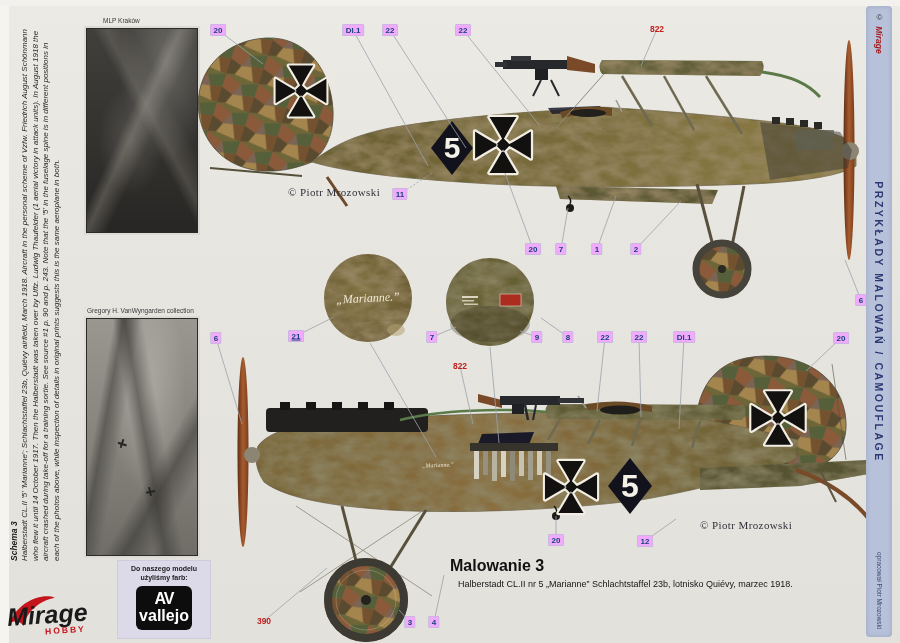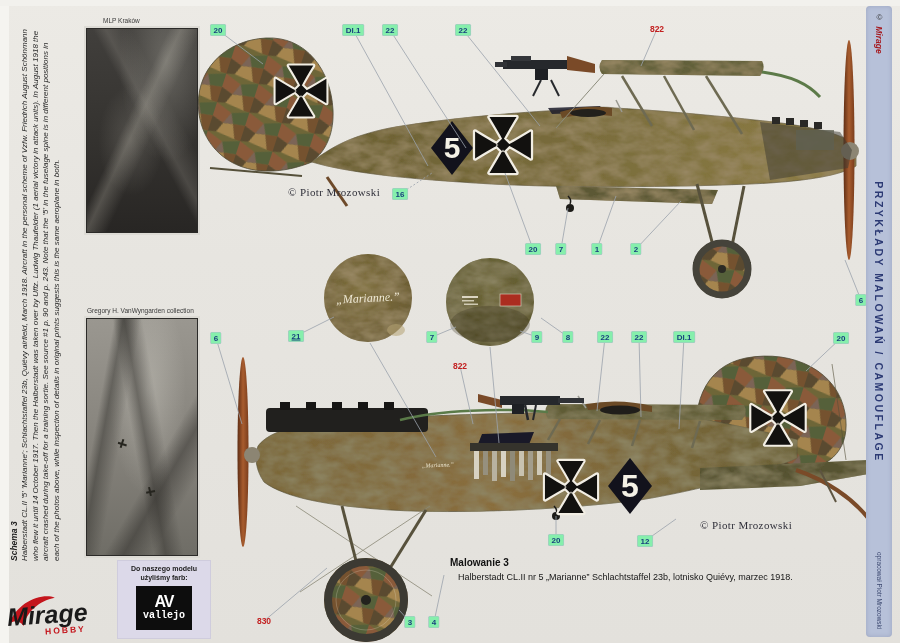--- a/index.html
+++ b/index.html
@@ -38,36 +38,36 @@
 
   .credit{position:absolute;font-family:"Liberation Serif",serif;font-size:11px;
           color:#30303a;letter-spacing:.4px;}
   .credit-top{left:288px;top:186px;}
   .credit-bottom{left:700px;top:519px;}
 
   #leader-svg{position:absolute;left:0;top:0;pointer-events:none;}
   .leader{stroke:#9aa2ac;stroke-width:0.8;}
   .leader.dash{stroke-dasharray:2 2;}
   #callout-layer{position:absolute;left:0;top:0;width:900px;height:643px;pointer-events:none;}
-  .callout{position:absolute;transform:translate(-50%,-50%);background:#86efac;color:#17407d;
+  .callout{position:absolute;transform:translate(-50%,-50%);background:#f0abfc;color:#17407d;
      font-size:8px;font-weight:bold;line-height:1;padding:1.5px 3px;border-radius:1px;
      box-shadow:0 0 0 .5px #aebcca;white-space:nowrap;}
   .callout.red{background:transparent;box-shadow:none;color:#c32020;font-size:8.5px;}
 
   .desc{position:absolute;left:450px;top:557px;width:416px;}
-  .desc h3{margin:0 0 3px 0;font-size:10px;font-weight:bold;color:#111;}
+  .desc h3{margin:0 0 3px 0;font-size:16px;font-weight:bold;color:#111;}
   .desc p{margin:0;font-size:9px;line-height:1.36;text-align:justify;color:#161616;padding-left:8px;}
 
   .paints{position:absolute;left:118px;top:561px;width:92px;height:77px;background:#dcd9e9;
      display:flex;flex-direction:column;align-items:center;box-shadow:0 0 0 1px #cfccdd;}
   .paints .ph{font-size:7px;font-weight:bold;color:#222;text-align:center;margin:4px 4px 3px;line-height:1.25;}
   .av-box{width:56px;height:44px;background:#0d0d0d;display:flex;flex-direction:column;
-     align-items:center;justify-content:center;}
+     align-items:center;justify-content:center;border-radius:6px;}
   .av-mark{color:#fff;font-weight:bold;font-size:16px;letter-spacing:-1px;line-height:1;}
-  .av-name{color:#fff;font-family:Liberation Mono, monospace;font-weight:bold;font-size:10px;line-height:1.1;}
+  .av-name{color:#fff;font-family:Liberation Sans, sans-serif;font-weight:bold;font-size:16px;line-height:1.1;}
 
   .publisher{position:absolute;left:2px;top:586px;transform:rotate(-4deg);}
 
   .sidebar{position:absolute;left:866px;top:6px;width:26px;height:631px;background:#b7c1d9;
      border-radius:4px;box-shadow:inset 0 0 4px rgba(70,80,120,.25);}
   .sidebar .sb-top{position:absolute;top:7px;left:50%;transform:translateX(-50%);
      writing-mode:vertical-rl;text-align:center;font-size:8px;color:#222;}
   .sb-top .mini-logo{font-style:italic;font-weight:bold;color:#a5171c;font-size:8.5px;}
   .sb-top .cp{color:#333;margin-bottom:2px;}
   .sidebar-title{position:absolute;top:50%;left:50%;transform:translate(-50%,-50%);
@@ -336,34 +336,34 @@
     <div class="callout" style="left: 218px; top: 30px;">20</div>
     <div class="callout" style="left: 353px; top: 30px;">Dl.1</div>
     <div class="callout" style="left: 390px; top: 30px;">22</div>
     <div class="callout" style="left: 463px; top: 30px;">22</div>
     <div class="callout red" style="left: 657px; top: 29px;">822</div>
     <div class="callout" style="left: 861px; top: 300px;">6</div>
     <div class="callout" style="left: 533px; top: 249px;">20</div>
     <div class="callout" style="left: 561px; top: 249px;">7</div>
     <div class="callout" style="left: 597px; top: 249px;">1</div>
     <div class="callout" style="left: 636px; top: 249px;">2</div>
-    <div class="callout" style="left: 400px; top: 194px;">16</div>
+    <div class="callout" style="left: 400px; top: 194px;">11</div>
     <div class="callout" style="left: 216px; top: 338px;">6</div>
     <div class="callout" style="left: 296px; top: 336px; text-decoration: underline;">21</div>
     <div class="callout" style="left: 432px; top: 337px;">7</div>
     <div class="callout" style="left: 537px; top: 337px;">9</div>
     <div class="callout" style="left: 568px; top: 337px;">8</div>
     <div class="callout" style="left: 605px; top: 337px;">22</div>
     <div class="callout" style="left: 639px; top: 337px;">22</div>
     <div class="callout" style="left: 684px; top: 337px;">Dl.1</div>
     <div class="callout" style="left: 841px; top: 338px;">20</div>
     <div class="callout red" style="left: 460px; top: 366px;">822</div>
     <div class="callout" style="left: 556px; top: 540px;">20</div>
     <div class="callout" style="left: 645px; top: 541px;">12</div>
-    <div class="callout red" style="left: 264px; top: 621px;">830</div>
+    <div class="callout red" style="left: 264px; top: 621px;">390</div>
     <div class="callout" style="left: 410px; top: 622px;">3</div>
     <div class="callout" style="left: 434px; top: 622px;">4</div>
   </div>
 
 <div class="credit credit-top">© Piotr Mrozowski</div>
 <div class="credit credit-bottom">© Piotr Mrozowski</div>
 
 <div class="desc">
   <h3>Malowanie 3</h3>
   <p>Halberstadt CL.II nr 5 „Marianne” Schlachtstaffel 23b, lotnisko Quiévy, marzec 1918.</p>

